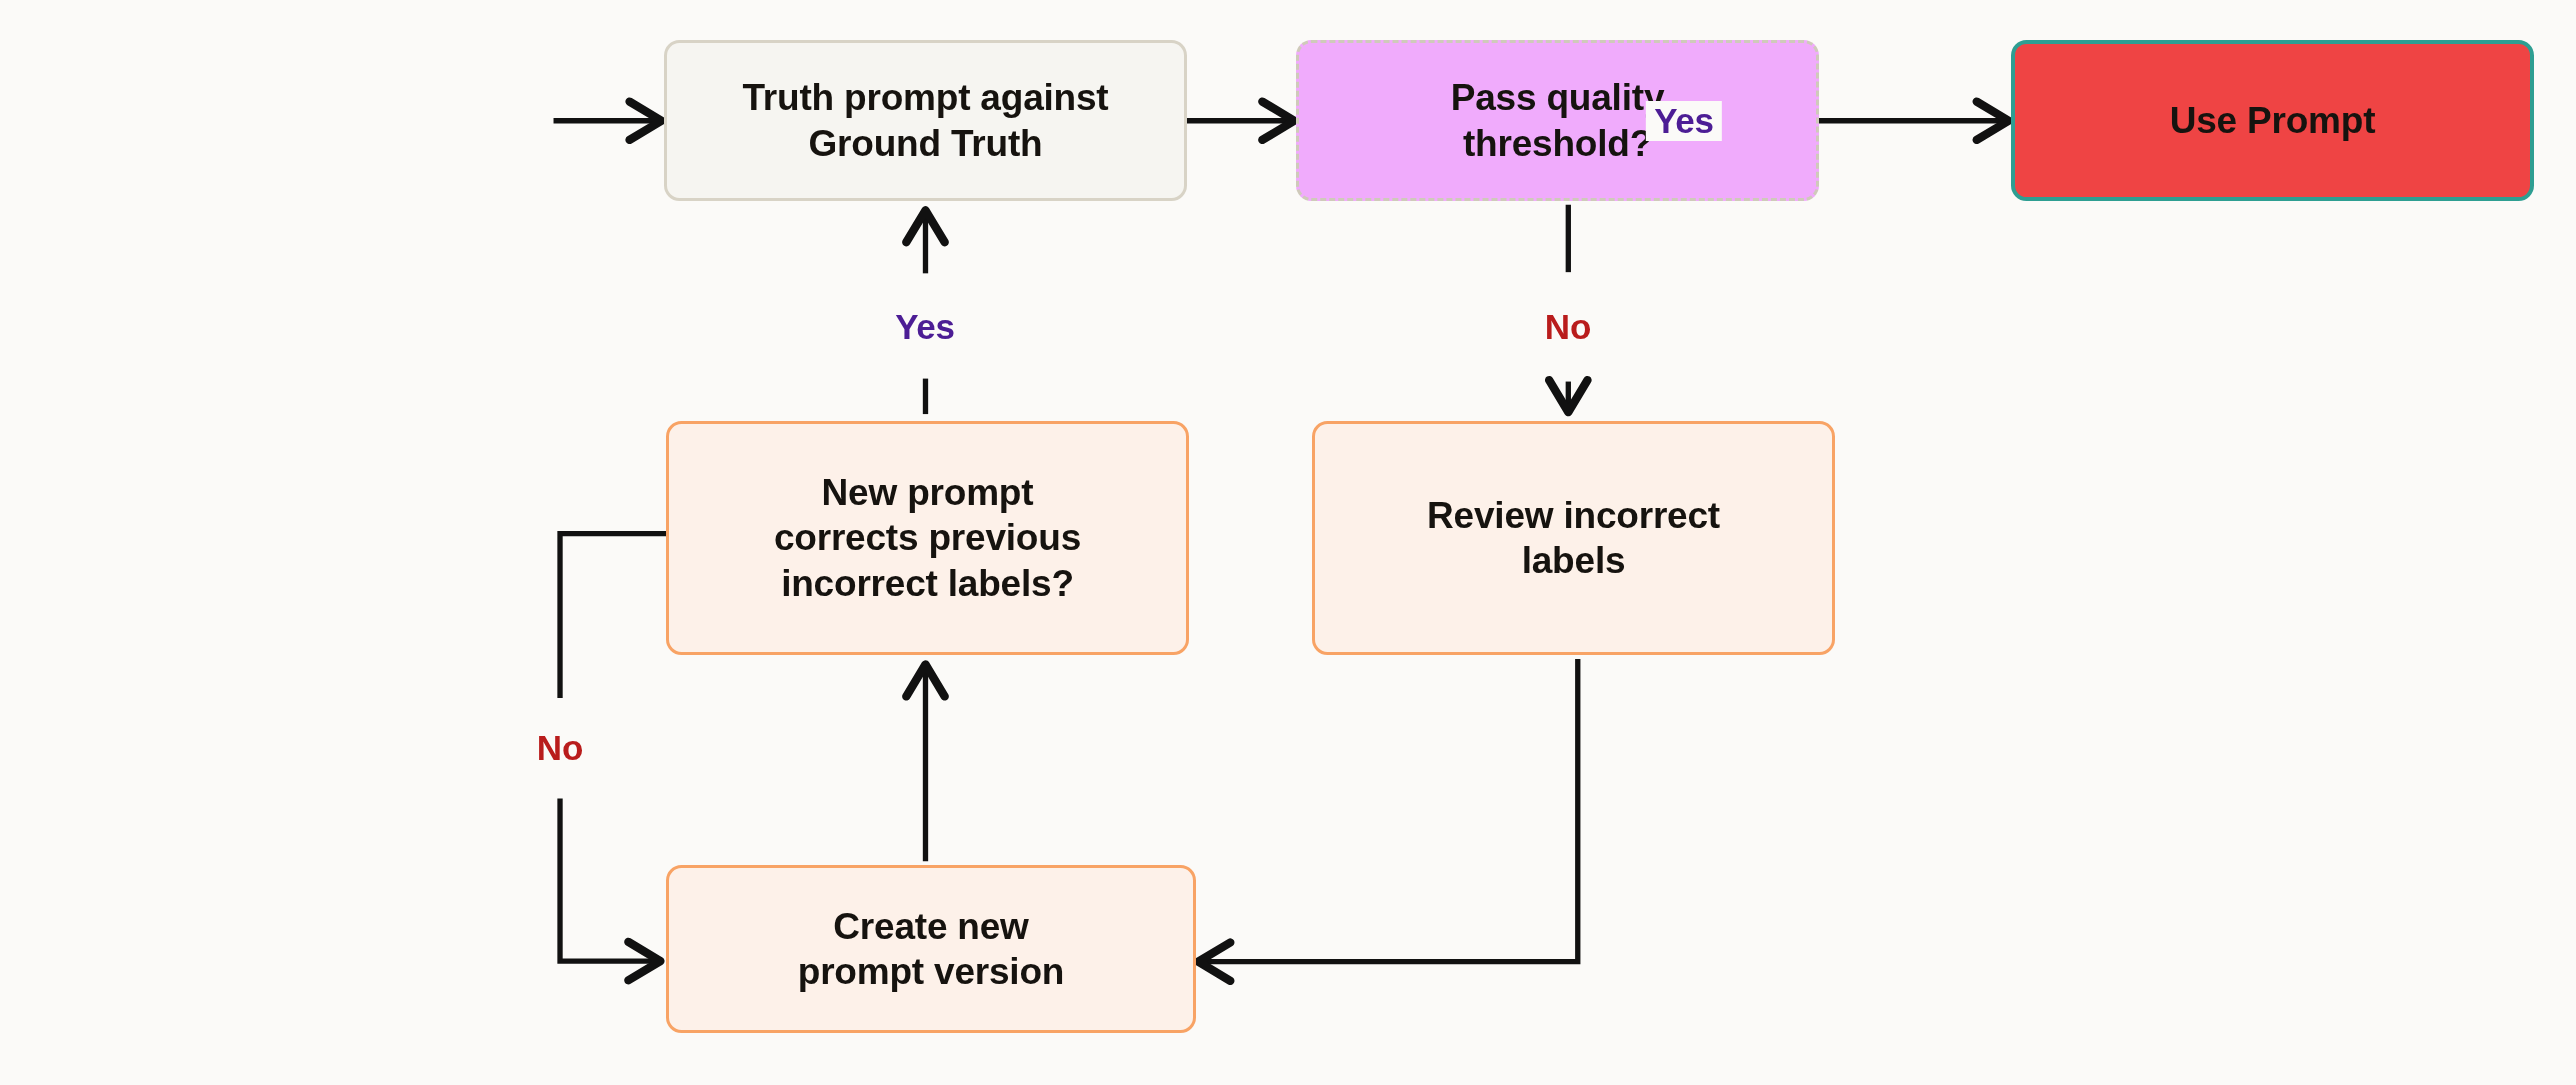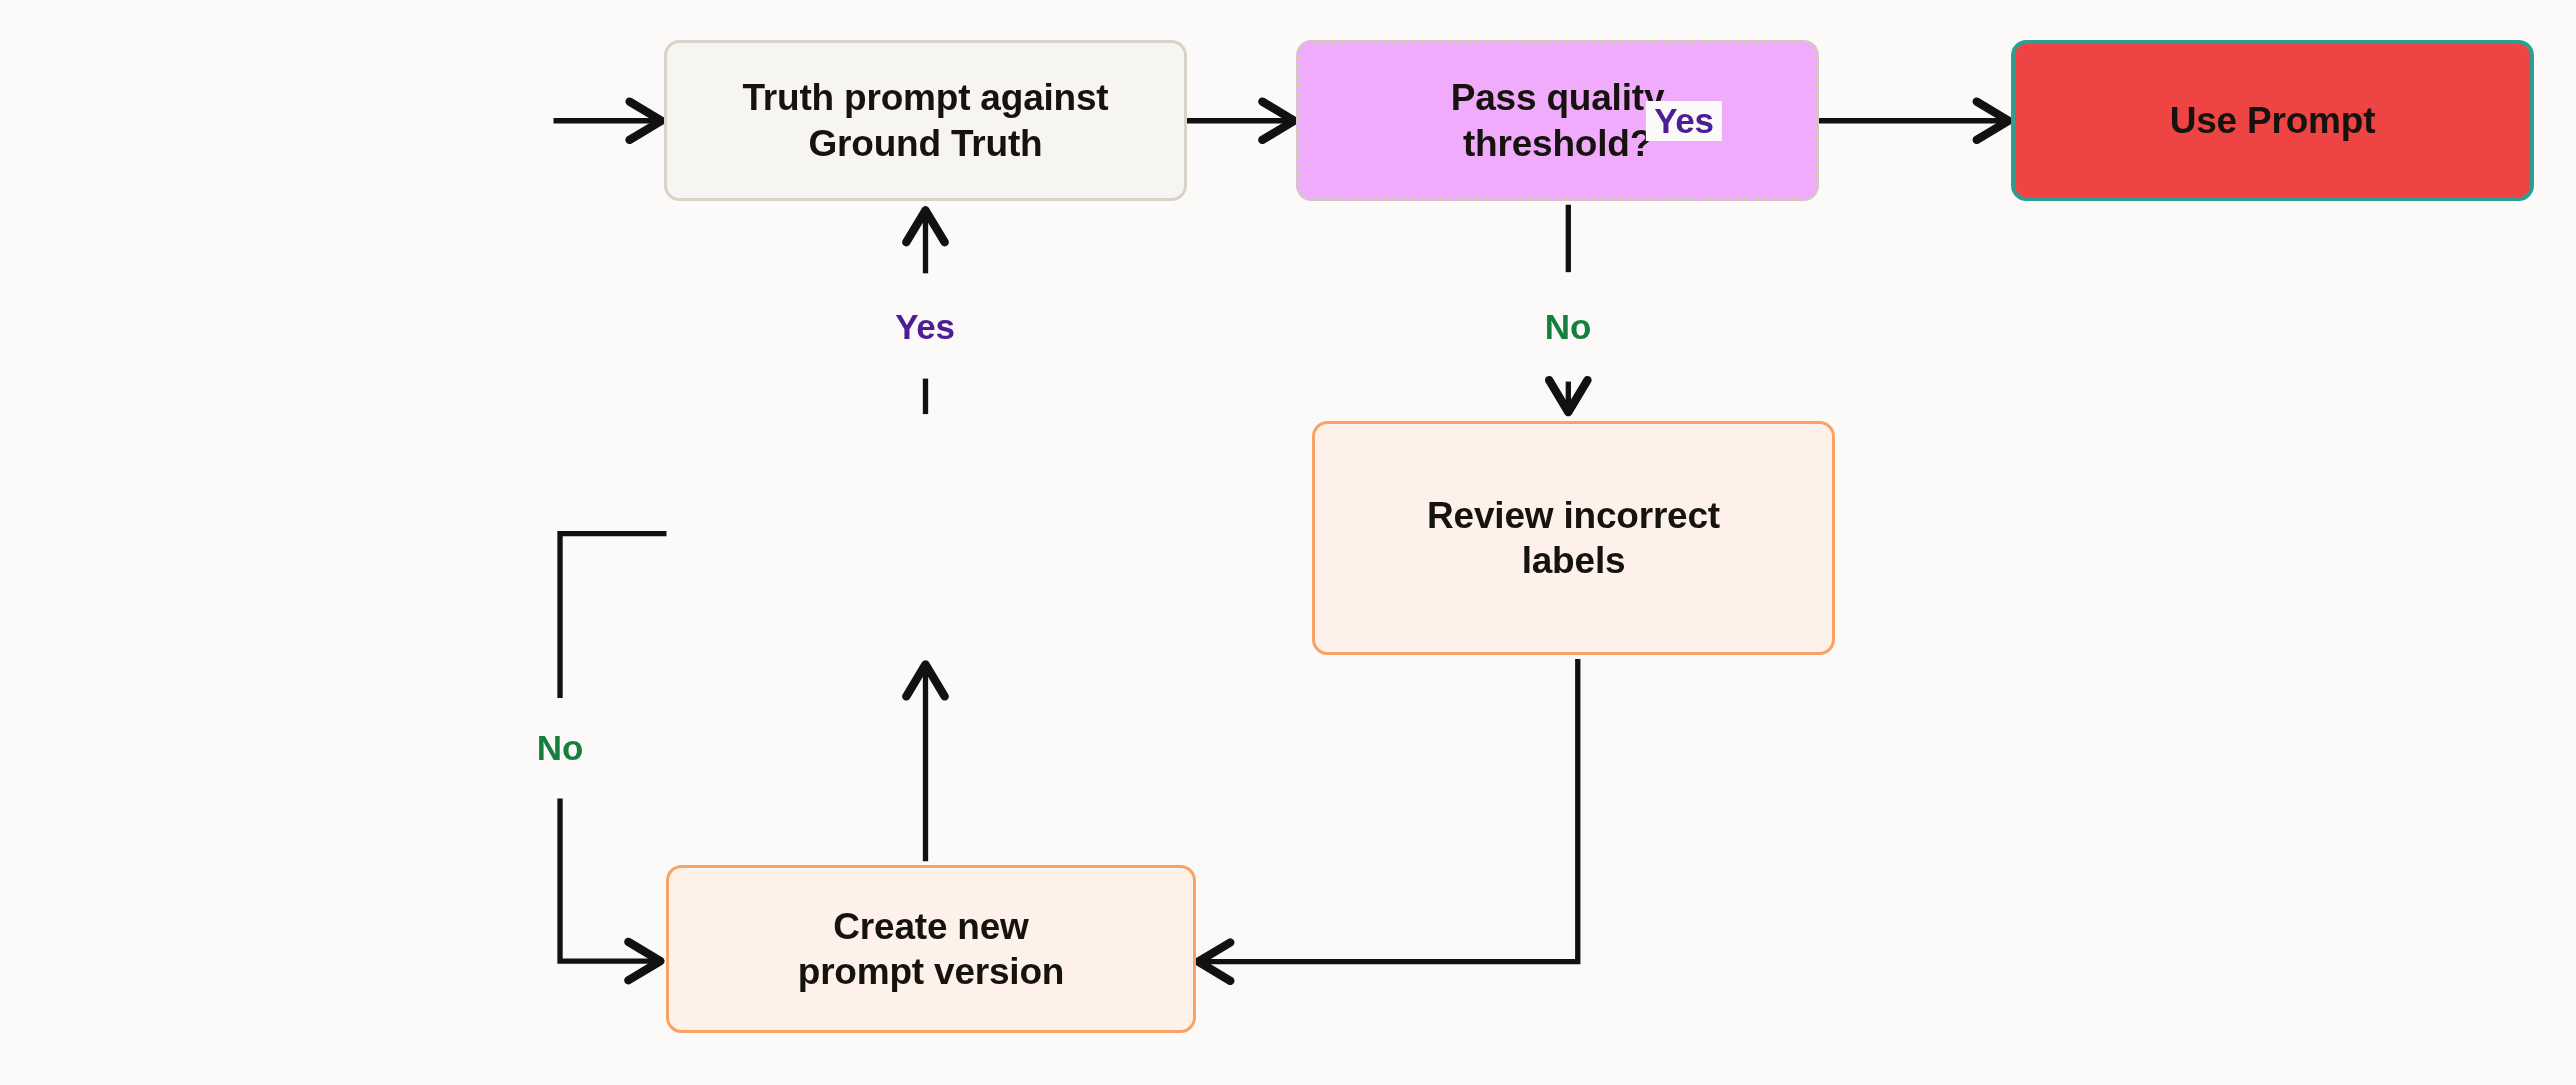--- a/index.html
+++ b/index.html
@@ -60,21 +60,21 @@
     position: absolute;
     font-weight: 700;
     font-size: 35px;
     letter-spacing: -0.2px;
     transform: translate(-50%, -50%);
     white-space: nowrap;
     background: #FBFAF8;
     padding: 0 8.3px;
   }
   .edge-label.yes { color: #4c1d95; }
-  .edge-label.no  { color: #15803d; }
+  .edge-label.no  { color: #b91c1c; }
 </style>
 </head>
 <body>
 
 <div id="stage">
 
   <svg id="edge-layer" viewBox="0 0 4356 1836" width="2576" height="1086" aria-hidden="true">
     <defs>
       <marker id="chev" viewBox="0 0 12 12" refX="10.5" refY="6" markerWidth="9" markerHeight="9" orient="auto-start-reverse">
         <path d="M 2 1.2 L 10 6 L 2 10.8" fill="none" stroke="#111111" stroke-width="2.1" stroke-linecap="round" stroke-linejoin="round"></path>
@@ -112,20 +112,25 @@
 
   <div class="node decision" style="left:1296px; top:40px; width:523px; height:161px;">
     <span class="node-label">Pass quality
 threshold?</span>
   </div>
 
   <div class="node accent-teal" style="left:2011px; top:40px; width:523px; height:161px;">
     <span class="node-label">Use Prompt</span>
   </div>
 
+  <div class="node accent-orange" style="left:666px; top:421px; width:523px; height:234px;">
+    <span class="node-label">New prompt
+corrects previous
+incorrect labels?</span>
+  </div>
 
   <div class="node accent-orange" style="left:666px; top:865px; width:530px; height:168px;">
     <span class="node-label">Create new
 prompt version</span>
   </div>
 
   <div class="node accent-orange" style="left:1312px; top:421px; width:523px; height:234px;">
     <span class="node-label">Review incorrect
 labels</span>
   </div>

